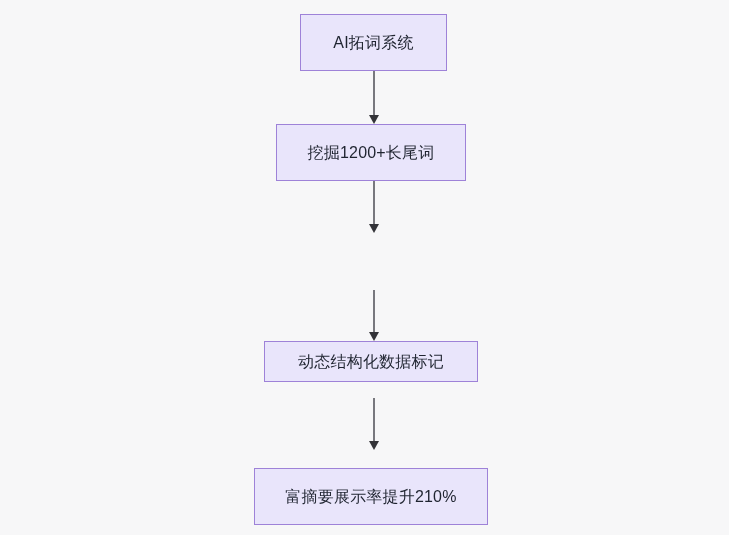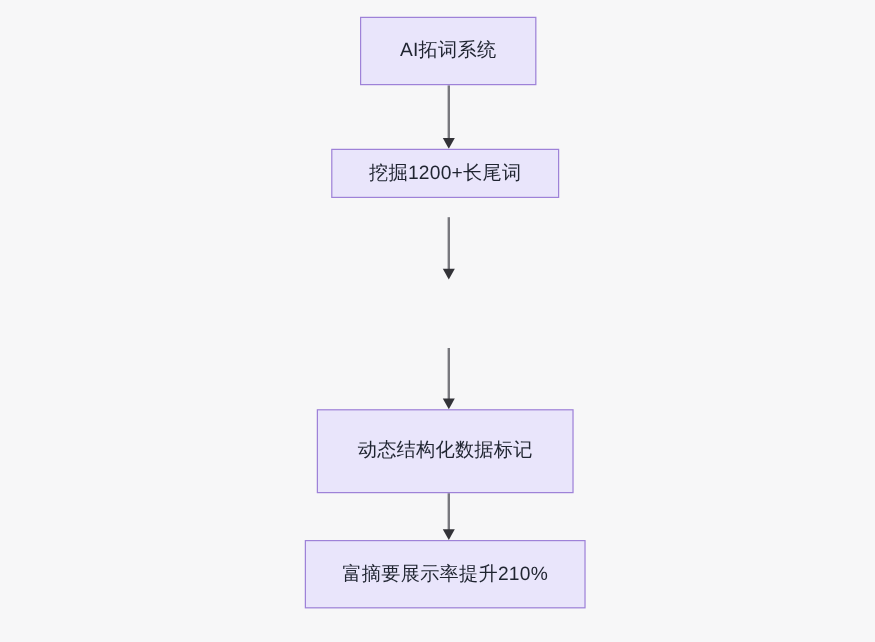--- a/index.html
+++ b/index.html
@@ -75,23 +75,23 @@
     <div class="edge-arrow" style="top: 42px; border-top-color: rgb(51, 51, 56);"></div>
   </div>
   <div class="edge" id="edge-e4" style="left: 374px; top: 398px;">
     <div class="edge-line" style="height: 44px; background: rgb(120, 120, 126);"></div>
     <div class="edge-arrow" style="top: 43px; border-top-color: rgb(51, 51, 56);"></div>
   </div>
 
   <div class="node" id="node-n1" style="left: 300px; top: 14px; width: 147px; height: 57px; background: rgb(233, 229, 251); border-color: rgb(158, 130, 216); color: rgb(31, 36, 48); text-align: center;">
     <span class="node-label">AI拓词系统</span>
   </div>
-  <div class="node" id="node-n2" style="left: 276px; top: 124px; width: 190px; height: 41px; background: rgb(233, 229, 251); border-color: rgb(158, 130, 216); color: rgb(31, 36, 48);">
+  <div class="node" id="node-n2" style="left: 276px; top: 124px; width: 190px; height: 57px; background: rgb(233, 229, 251); border-color: rgb(158, 130, 216); color: rgb(31, 36, 48);">
     <span class="node-label">挖掘1200+长尾词</span>
   </div>
-  <div class="node" id="node-n4" style="left: 264px; top: 341px; width: 214px; height: 70px; background: rgb(233, 229, 251); border-color: rgb(158, 130, 216); color: rgb(31, 36, 48);">
+  <div class="node" id="node-n4" style="left: 264px; top: 341px; width: 214px; height: 41px; background: rgb(233, 229, 251); border-color: rgb(158, 130, 216); color: rgb(31, 36, 48);">
     <span class="node-label">动态结构化数据标记</span>
   </div>
-  <div class="node" id="node-n5" style="left: 254px; top: 450px; width: 234px; height: 57px; background: rgb(233, 229, 251); border-color: rgb(158, 130, 216); color: rgb(31, 36, 48);">
+  <div class="node" id="node-n5" style="left: 254px; top: 468px; width: 234px; height: 57px; background: rgb(233, 229, 251); border-color: rgb(158, 130, 216); color: rgb(31, 36, 48);">
     <span class="node-label">富摘要展示率提升210%</span>
   </div>
 
 </div>
 
 </body></html>

